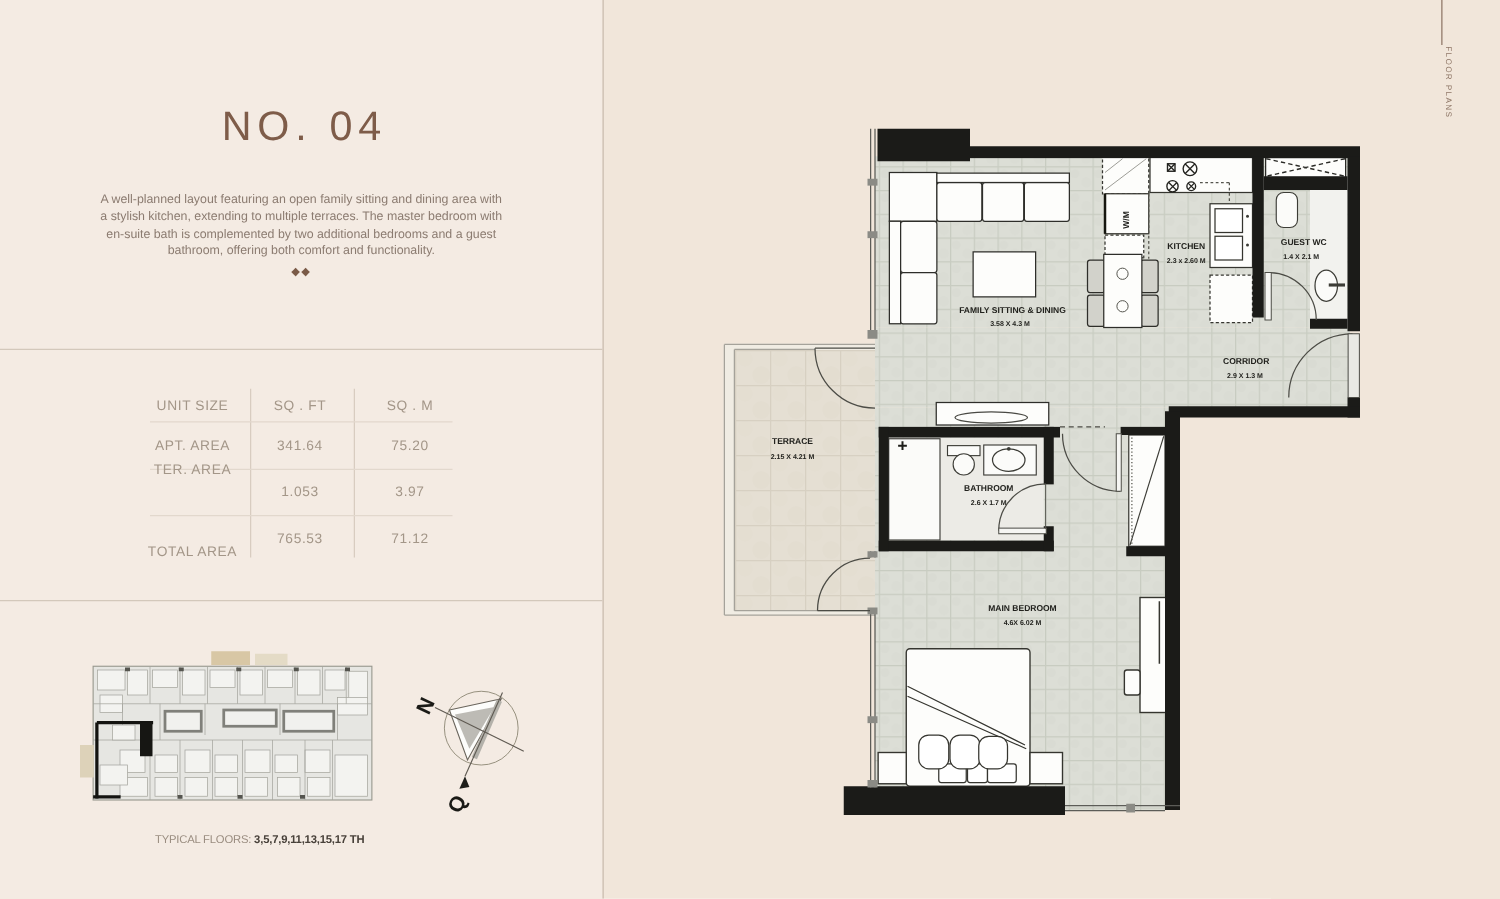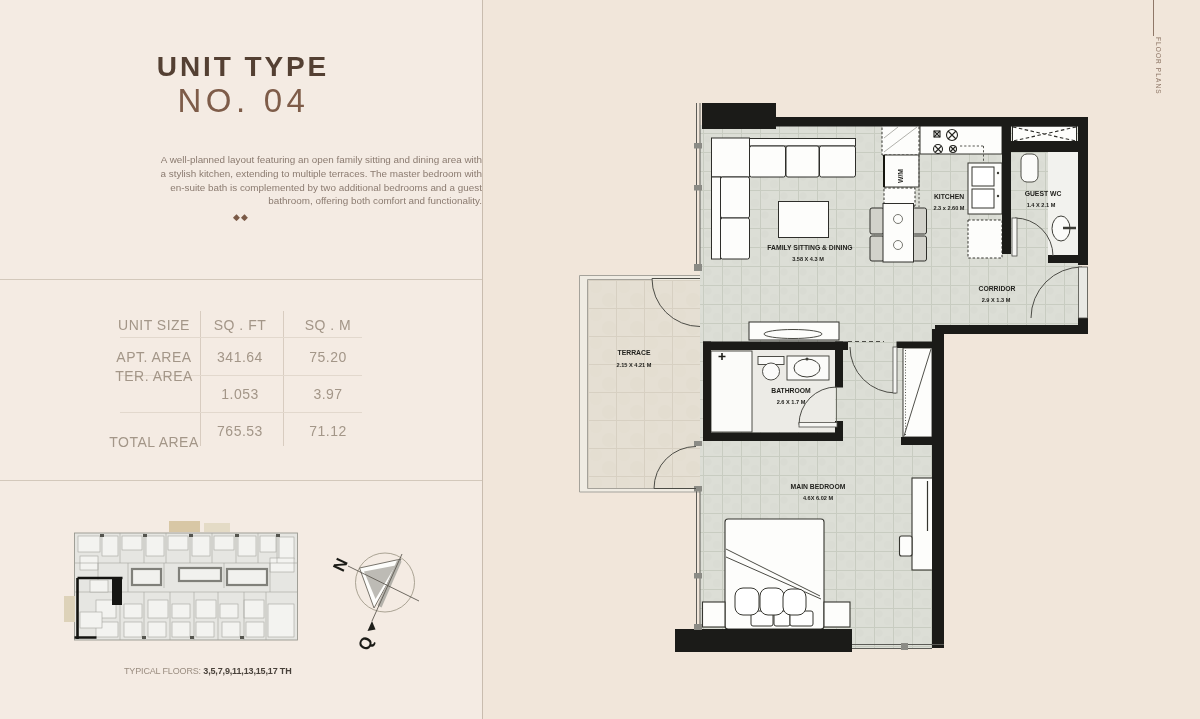--- a/index.html
+++ b/index.html
@@ -2,35 +2,34 @@
 <html><head>
 <meta charset="utf-8">
 <style>
 html,body{margin:0;padding:0}
 #page{position:relative;width:1200px;height:719px;background:#f1e6da;font-family:"Liberation Sans",sans-serif;overflow:hidden}
 #left{position:absolute;left:0;top:0;width:482px;height:719px;background:#f4ebe3}
 .vline{position:absolute;background:#c9bcae}
 .hline{position:absolute;background:#d3c8bb}
 #title{position:absolute;left:0;top:53px;width:482px;text-align:center;font-size:28px;line-height:28px;font-weight:bold;letter-spacing:2.9px;color:#544033;padding-left:4px;box-sizing:border-box}
 #subtitle{position:absolute;left:0;top:84px;width:482px;text-align:center;font-size:33px;line-height:33px;font-weight:normal;letter-spacing:4.6px;color:#7e5c49;padding-left:5px;box-sizing:border-box}
-#para{position:absolute;left:0;top:153px;width:482px;text-align:right;font-size:9.9px;line-height:13.8px;color:#8b7b70}
+#para{position:absolute;left:0;top:153px;width:482px;text-align:center;font-size:9.9px;line-height:13.8px;color:#8b7b70}
 #diam{position:absolute;left:0;top:212px;width:482px;text-align:center;font-size:9px;color:#7a5a47;letter-spacing:1px}
-.tc{position:absolute;color:#a39688;font-size:14px;letter-spacing:0.5px;transform:translate(-50%,-50%);white-space:nowrap}
+.tc{position:absolute;color:#a39688;font-size:11px;letter-spacing:0.5px;transform:translate(-50%,-50%);white-space:nowrap}
 #floors{position:absolute;left:124px;top:666px;font-size:9px;letter-spacing:-0.15px;color:#9a8d80}
 #floors b{color:#48413a}
 #sidetext{position:absolute;left:1154.5px;top:37px;width:10px;writing-mode:vertical-lr;font-size:6.5px;letter-spacing:1.1px;color:#8f7767;white-space:nowrap}
 </style>
 </head>
 <body>
 <div id="page">
   <div id="left"></div>
   <div class="vline" style="left:482px;top:0;width:1px;height:719px"></div>
   <div class="hline" style="left:0;top:279px;width:482px;height:1px"></div>
   <div class="hline" style="left:0;top:480px;width:482px;height:1px"></div>
-  <div id="title">UNIT TYPE</div>
   <div id="subtitle">NO. 04</div>
   <div id="para">A well-planned layout featuring an open family sitting and dining area with<br>
 a stylish kitchen, extending to multiple terraces. The master bedroom with<br>
 en-suite bath is complemented by two additional bedrooms and a guest<br>
 bathroom, offering both comfort and functionality.</div>
   <div id="diam">◆◆</div>
 
   <div class="vline" style="left:200px;top:311px;width:1px;height:135px;background:#d8ccc0"></div>
   <div class="vline" style="left:283px;top:311px;width:1px;height:135px;background:#d8ccc0"></div>
   <div class="hline" style="left:120px;top:337px;width:242px;height:1px;background:#e2d8cd"></div>

